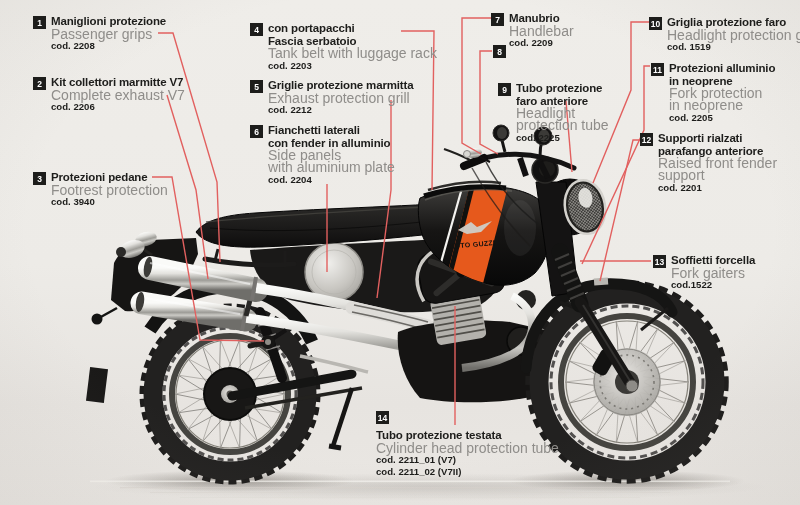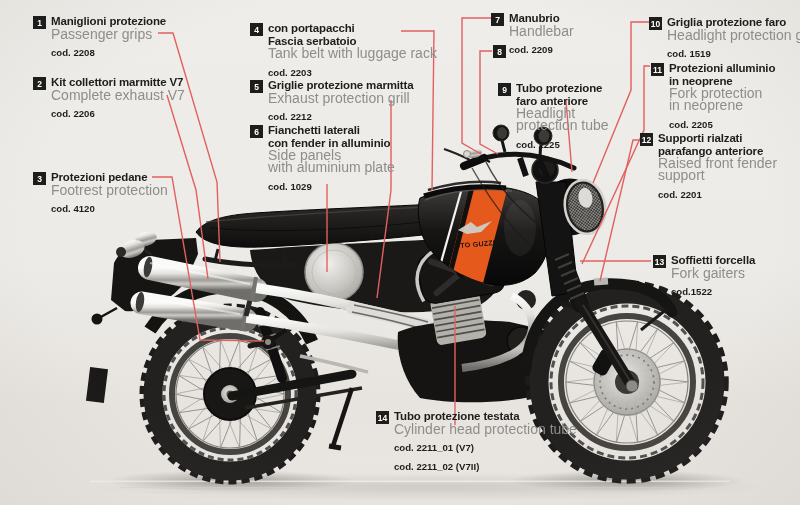--- a/index.html
+++ b/index.html
@@ -1,28 +1,28 @@
 <!DOCTYPE html>
 <html><head>
 <meta charset="utf-8">
 <style>
   *{box-sizing:border-box;margin:0;padding:0}
   body{font-family:"Liberation Sans",sans-serif;background:#b9b6b1}
   .stage{position:relative;width:800px;height:505px;overflow:hidden;
          background:linear-gradient(180deg,#efede9 0%,#edebe7 52%,#e7e4e0 80%,#eae7e3 100%)}
   svg.bike{position:absolute;left:0;top:0}
   .callout{position:absolute;display:flex;gap:5px;align-items:flex-start}
-  .callout.v{flex-direction:row;gap:5px;align-items:flex-start}
+  .callout.v{flex-direction:column;gap:5px;align-items:flex-start}
   .badge{width:13px;height:13px;background:#1d1d1b;color:#ffffff;font-size:8.5px;font-weight:bold;
          display:flex;align-items:center;justify-content:center;flex:0 0 13px;margin-top:1px}
   .txt{display:flex;flex-direction:column}
   .tl{font-size:11.5px;font-weight:bold;color:#1d1d1b;line-height:12.6px;white-space:nowrap;letter-spacing:-0.15px}
   .sl{font-size:14px;color:#8f8d8a;line-height:11.8px;white-space:nowrap}
   .tl + .sl{margin-top:1px}
-  .cl{font-size:9.6px;font-weight:bold;color:#1d1d1b;line-height:10.6px;white-space:nowrap;margin-top:8px}
+  .cl{font-size:9.6px;font-weight:bold;color:#1d1d1b;line-height:10.6px;white-space:nowrap;margin-top:1px}
 </style>
 </head>
 <body>
 
 <div class="stage">
 
 <svg class="bike" width="800" height="505" viewBox="0 0 800 505">
   <defs>
     <linearGradient id="chrome" x1="0" y1="0" x2="0" y2="1">
       <stop offset="0" stop-color="#fafaf8"></stop>
@@ -375,21 +375,21 @@
     <div class="sl">Complete exhaust V7</div>
     <div class="cl">cod. 2206</div>
   </div>
 </div>
 
 <div class="callout" style="left:33px;top:171px">
   <span class="badge">3</span>
   <div class="txt">
     <div class="tl">Protezioni pedane</div>
     <div class="sl">Footrest protection</div>
-    <div class="cl">cod. 4120</div>
+    <div class="cl">cod. 3940</div>
   </div>
 </div>
 
 <div class="callout" style="left:250px;top:22px">
   <span class="badge">4</span>
   <div class="txt">
     <div class="tl">con portapacchi</div>
     <div class="tl">Fascia serbatoio</div>
     <div class="sl">Tank belt with luggage rack</div>
     <div class="cl">cod. 2203</div>
@@ -405,21 +405,21 @@
   </div>
 </div>
 
 <div class="callout" style="left:250px;top:124px">
   <span class="badge">6</span>
   <div class="txt">
     <div class="tl">Fianchetti laterali</div>
     <div class="tl">con fender in alluminio</div>
     <div class="sl">Side panels</div>
     <div class="sl">with aluminium plate</div>
-    <div class="cl">cod. 1029</div>
+    <div class="cl">cod. 2204</div>
   </div>
 </div>
 
 <div class="callout" style="left:491px;top:12px">
   <span class="badge">7</span>
   <div class="txt">
     <div class="tl">Manubrio</div>
     <div class="sl">Handlebar</div>
     <div class="cl">cod. 2209</div>
   </div>

